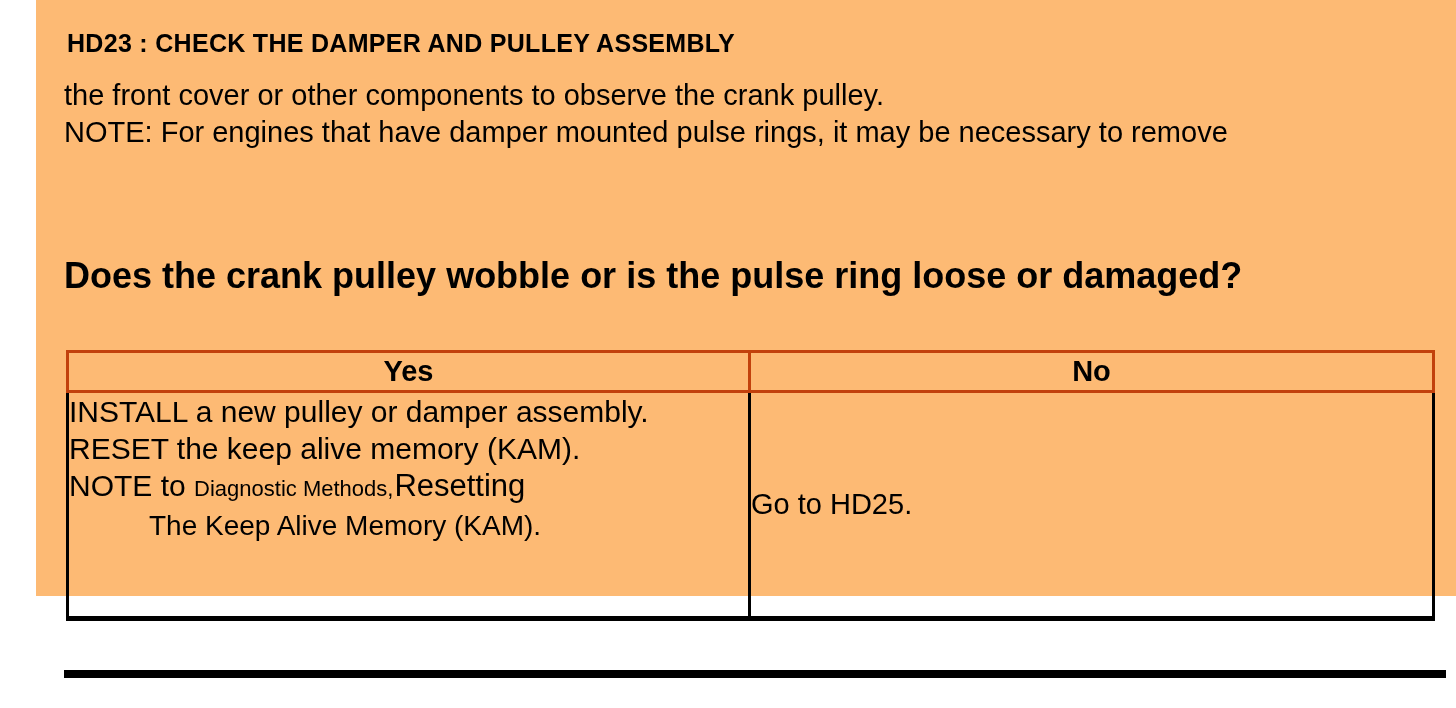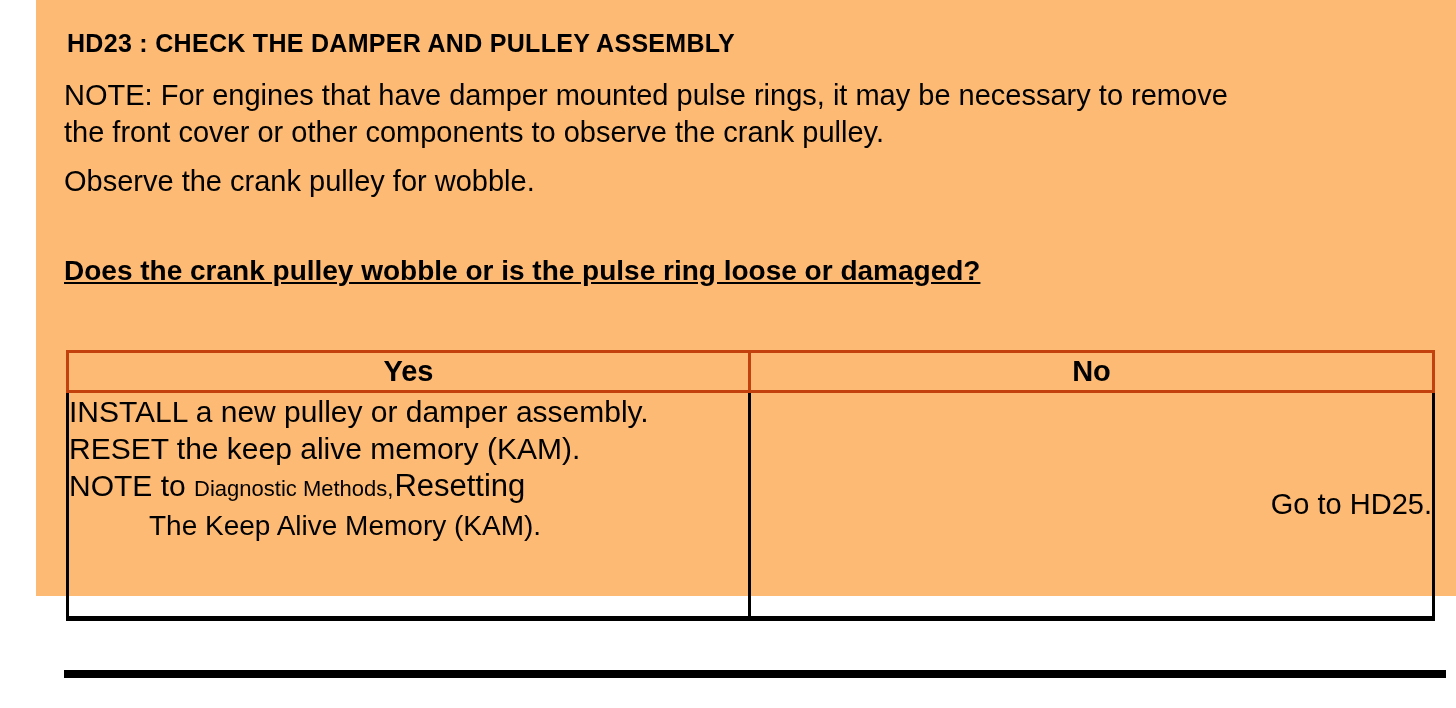--- a/index.html
+++ b/index.html
@@ -36,24 +36,23 @@
     left: 28px;
     font-size: 29px;
     line-height: 37px;
     white-space: nowrap;
   }
   .para-observe { top: 163px; }
   .para-examine { top: 209px; }
   .question {
     position: absolute;
     left: 28px; top: 255px;
-    font-size: 28px;
+    font-size: 36px;
     font-weight: bold;
     white-space: nowrap;
-    text-decoration: underline;
   }
   table.decision {
     position: absolute;
     left: 30px; top: 350px;
     width: 1366px;
     border-collapse: collapse;
     table-layout: fixed;
   }
   table.decision col.col-yes { width: 682px; }
   table.decision col.col-no  { width: 684px; }
@@ -78,43 +77,42 @@
     line-height: 37px;
     padding: 4px 0 0 3px;
   }
   td.yes-cell .cell-line { white-space: nowrap; }
   td.yes-cell .cell-line.indented { padding-left: 80px; }
   td.yes-cell .ref-title { font-size: 22px; }
   td.yes-cell .ref-tail  { font-size: 31px; margin-left: 1px; }
   td.yes-cell .cell-line.continuation { font-size: 28px; }
   td.no-cell {
     vertical-align: middle;
-    text-align: right;
+    text-align: left;
     font-size: 29px;
   }
   .bottom-rule {
     position: absolute;
     left: 28px; top: 670px;
     width: 1382px; height: 8px;
     background: #000000;
   }
 </style>
 </head>
 <body>
 
 <div class="page">
 
   <div class="doc-title">HD23 : CHECK THE DAMPER AND PULLEY ASSEMBLY</div>
 
   <div class="note-para">
+    <span class="line">the front cover or other components to observe the crank pulley.</span>
     <span class="line">NOTE: For engines that have damper mounted pulse rings, it may be necessary to remove</span>
-    <span class="line">the front cover or other components to observe the crank pulley.</span>
   </div>
 
-  <div class="para para-observe">Observe the crank pulley for wobble.</div>
 
 
   <div class="question">Does the crank pulley wobble or is the pulse ring loose or damaged?</div>
 
   <table class="decision">
     <colgroup>
       <col class="col-yes">
       <col class="col-no">
     </colgroup>
     <thead>

